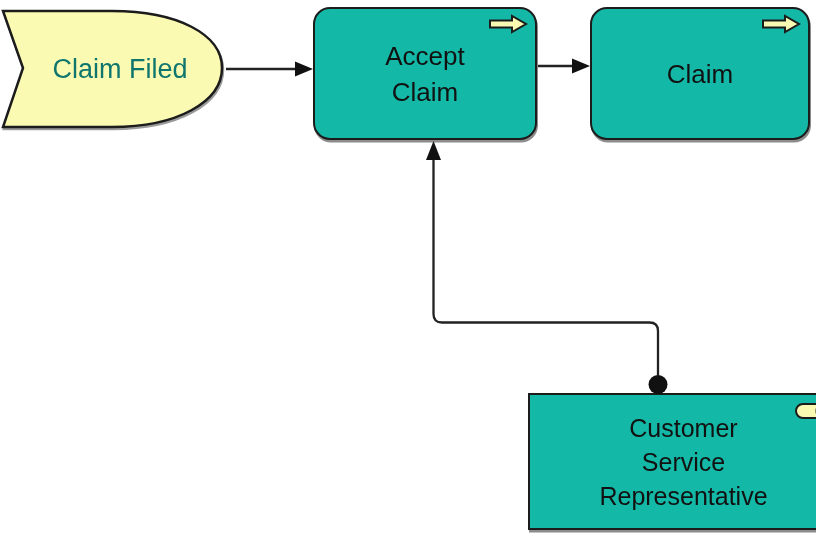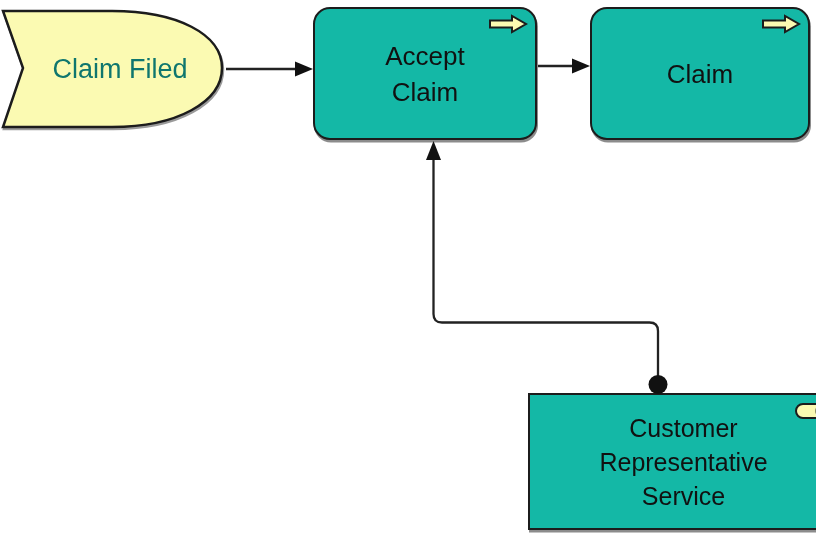--- a/index.html
+++ b/index.html
@@ -78,22 +78,22 @@
     </div>
   </div>
 
   <div class="node-box role-box" style="left:502px;top:393px;width:311px;height:137px;margin-left:26px;">
     <svg class="corner-icon" width="38" height="18" viewBox="0 0 38 18">
       <path d="M 29,2 H 10 A 7,7 0 0 0 10,16 H 29" fill="#fbfab2" stroke="#1c1c1c" stroke-width="2"></path>
       <ellipse cx="29" cy="9" rx="5.5" ry="7" fill="#fbfab2" stroke="#1c1c1c" stroke-width="2"></ellipse>
     </svg>
     <div class="node-label">
       <span>Customer</span>
+      <span>Service</span>
       <span>Representative</span>
-      <span>Service</span>
     </div>
   </div>
 
   <svg class="connectors" viewBox="0 0 816 536">
 
     <g>
       <line x1="226" y1="69" x2="297" y2="69"></line>
       <polygon class="head" points="295,61.5 313,69 295,76.5"></polygon>
     </g>
 

